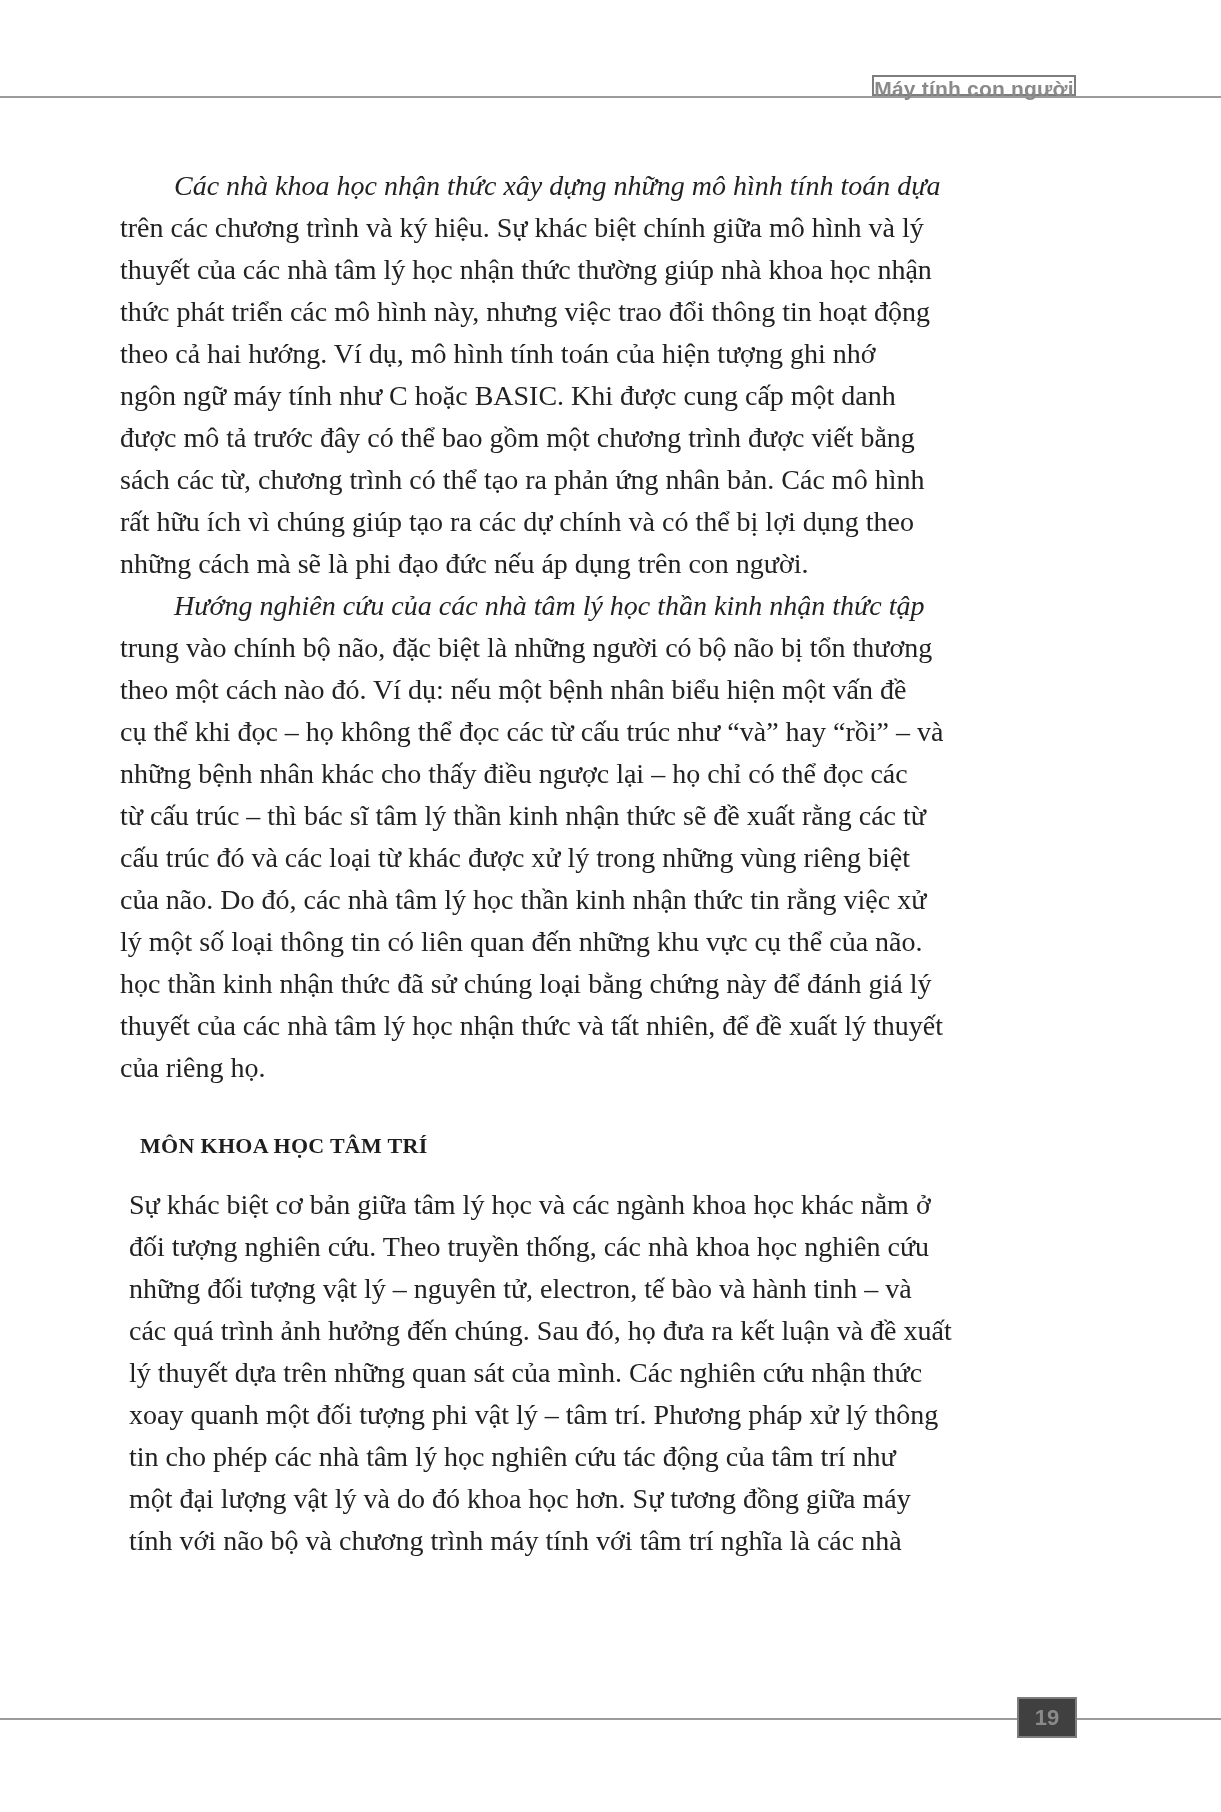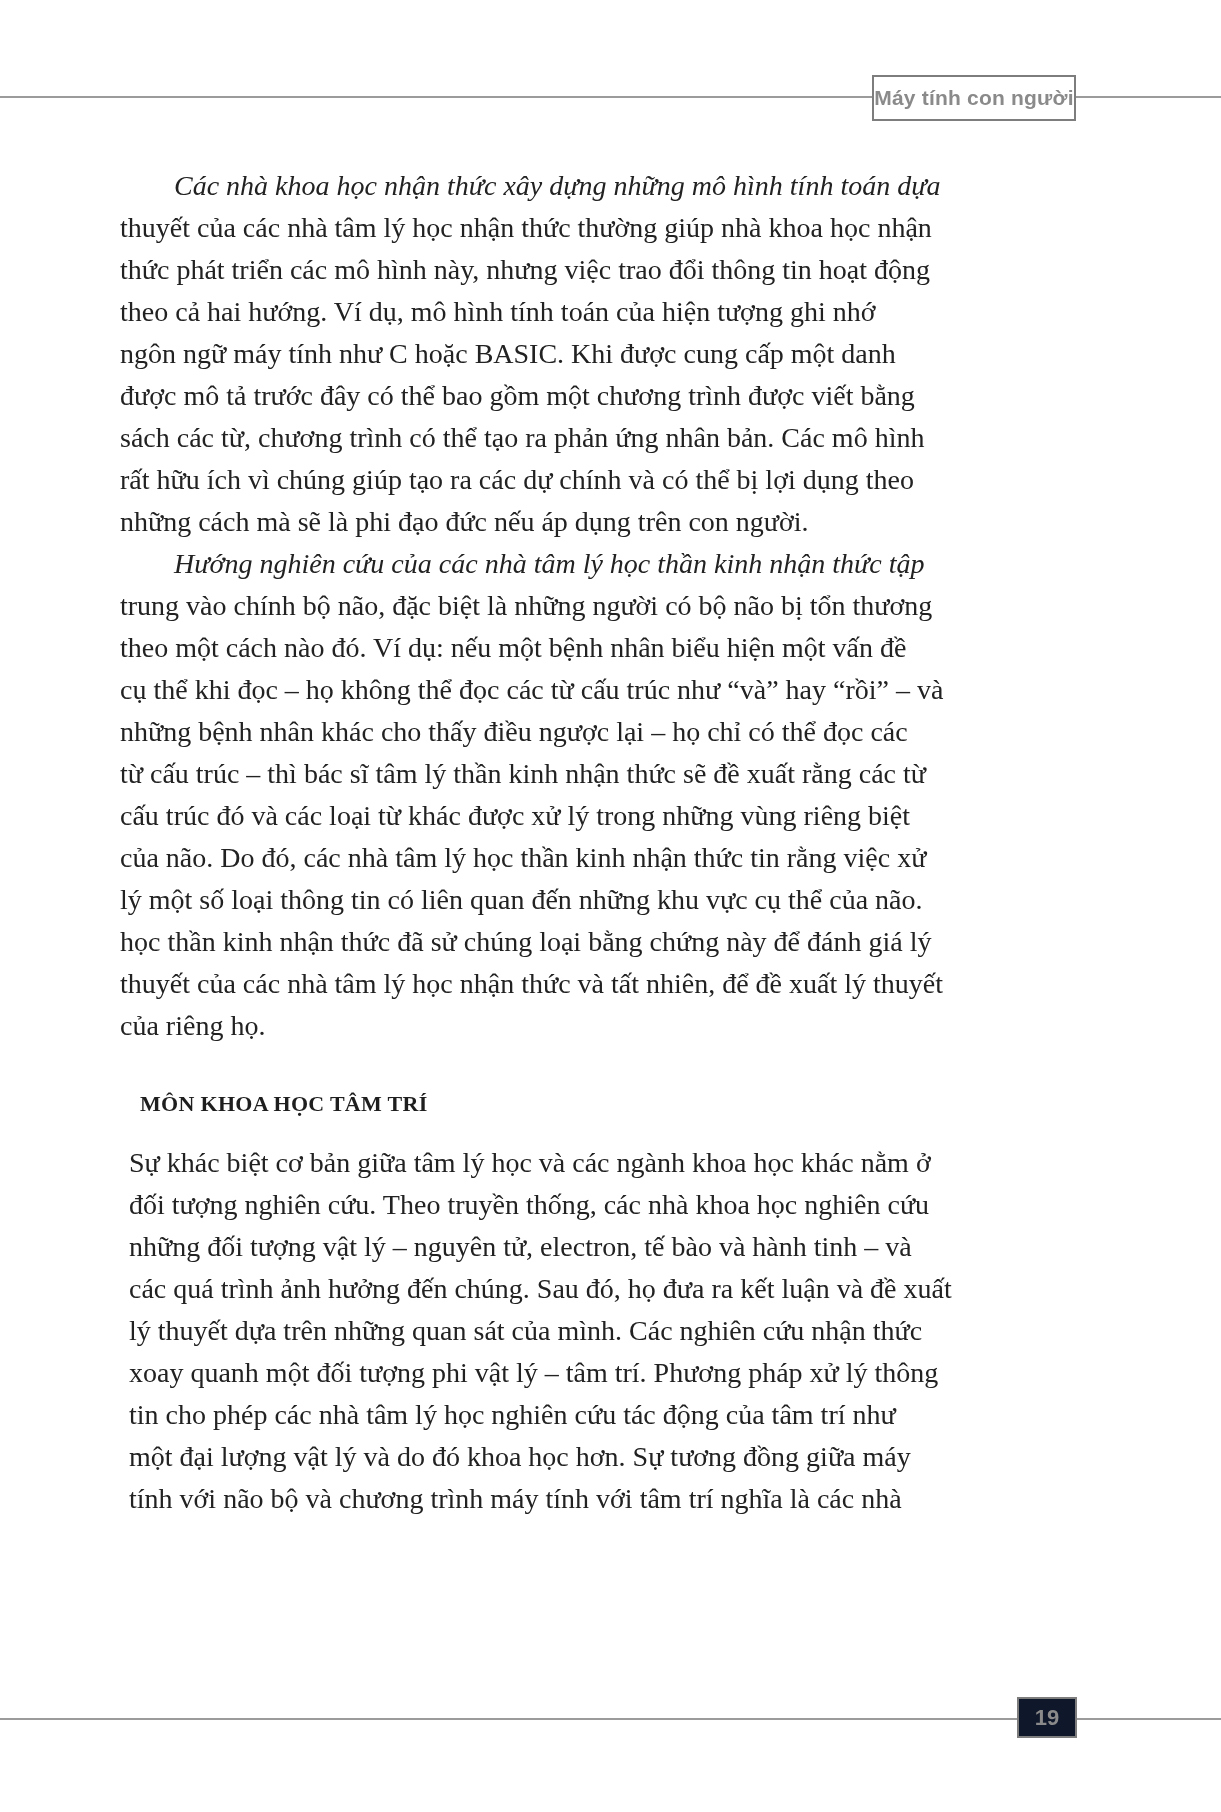--- a/index.html
+++ b/index.html
@@ -18,26 +18,25 @@
     position: absolute;
     left: 0; top: 96;
     top: 96px;
     width: 1221px;
     height: 2px;
     background: #9b9b9b;
   }
   .running-head-box {
     position: absolute;
     left: 872px; top: 75px;
-    width: 204px; height: 46px;
+    width: 204px; height: 21px;
     background: #ffffff;
     border: 2px solid #7d7d7d;
     box-sizing: border-box;
     display: flex;
-    align-items: center;
     justify-content: center;
     z-index: 2;
   }
   .running-head-text {
     font-family: "Liberation Sans", "DejaVu Sans", sans-serif;
     font-size: 21px;
     font-weight: 600;
     color: #8a8a8a;
     letter-spacing: 0.2px;
     white-space: nowrap;
@@ -76,21 +75,21 @@
     position: absolute;
     left: 0; top: 1718px;
     width: 1221px;
     height: 2px;
     background: #9b9b9b;
   }
   .page-number-box {
     position: absolute;
     left: 1017px; top: 1697px;
     width: 60px; height: 41px;
-    background: #0f172a;
+    background: #404040;
     border: 2px solid #7d7d7d;
     box-sizing: border-box;
     display: flex;
     align-items: center;
     justify-content: center;
     z-index: 2;
   }
   .page-number-text {
     font-family: "Liberation Sans", "DejaVu Sans", sans-serif;
     font-size: 22px;
@@ -104,20 +103,21 @@
 <div class="page">
 
   <div class="header-rule"></div>
   <div class="running-head-box">
     <span class="running-head-text">Máy tính con người</span>
   </div>
 
   <div class="body-text">
     <div class="para">
         <div class="line indent">Các nhà khoa học nhận thức xây dựng những mô hình tính toán dựa</div>
+        <div class="line">trên các chương trình và ký hiệu. Sự khác biệt chính giữa mô hình và lý</div>
         <div class="line">thuyết của các nhà tâm lý học nhận thức thường giúp nhà khoa học nhận</div>
         <div class="line">thức phát triển các mô hình này, nhưng việc trao đổi thông tin hoạt động</div>
         <div class="line">theo cả hai hướng. Ví dụ, mô hình tính toán của hiện tượng ghi nhớ</div>
         <div class="line">ngôn ngữ máy tính như C hoặc BASIC. Khi được cung cấp một danh</div>
         <div class="line">được mô tả trước đây có thể bao gồm một chương trình được viết bằng</div>
         <div class="line">sách các từ, chương trình có thể tạo ra phản ứng nhân bản. Các mô hình</div>
         <div class="line">rất hữu ích vì chúng giúp tạo ra các dự chính và có thể bị lợi dụng theo</div>
         <div class="line">những cách mà sẽ là phi đạo đức nếu áp dụng trên con người.</div>
       </div>
     <div class="para">

